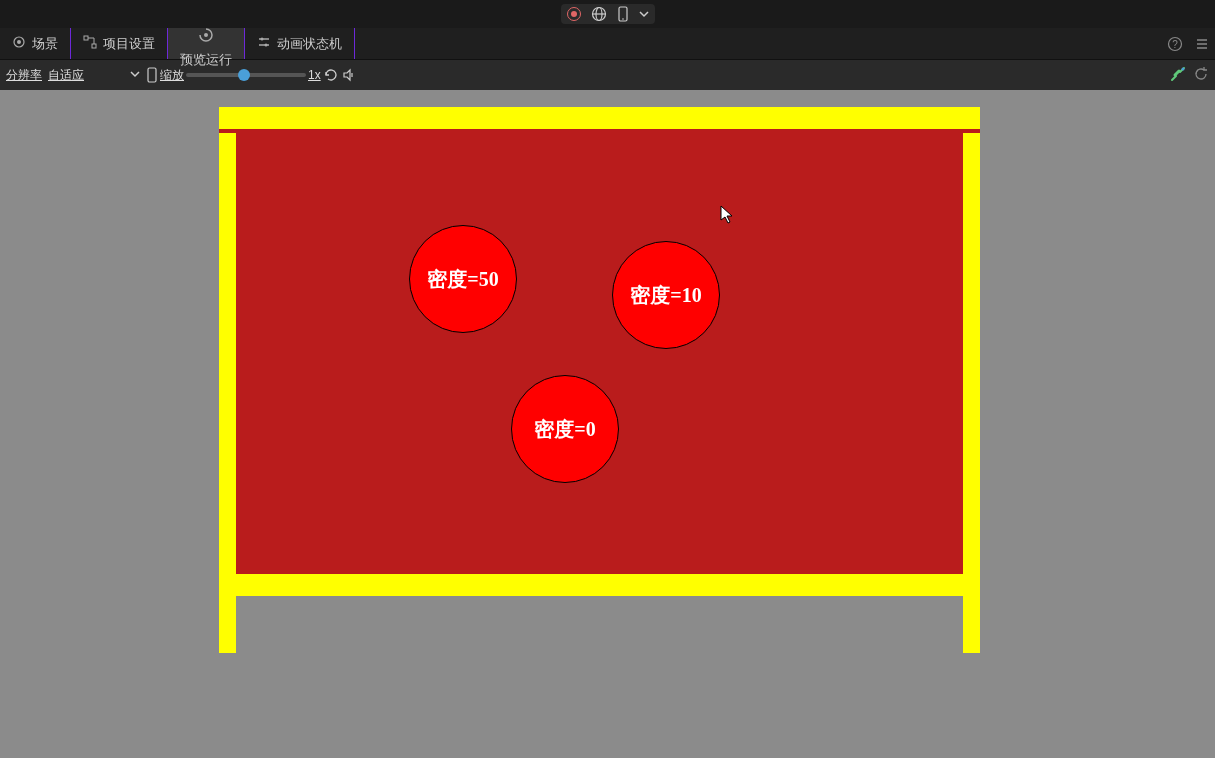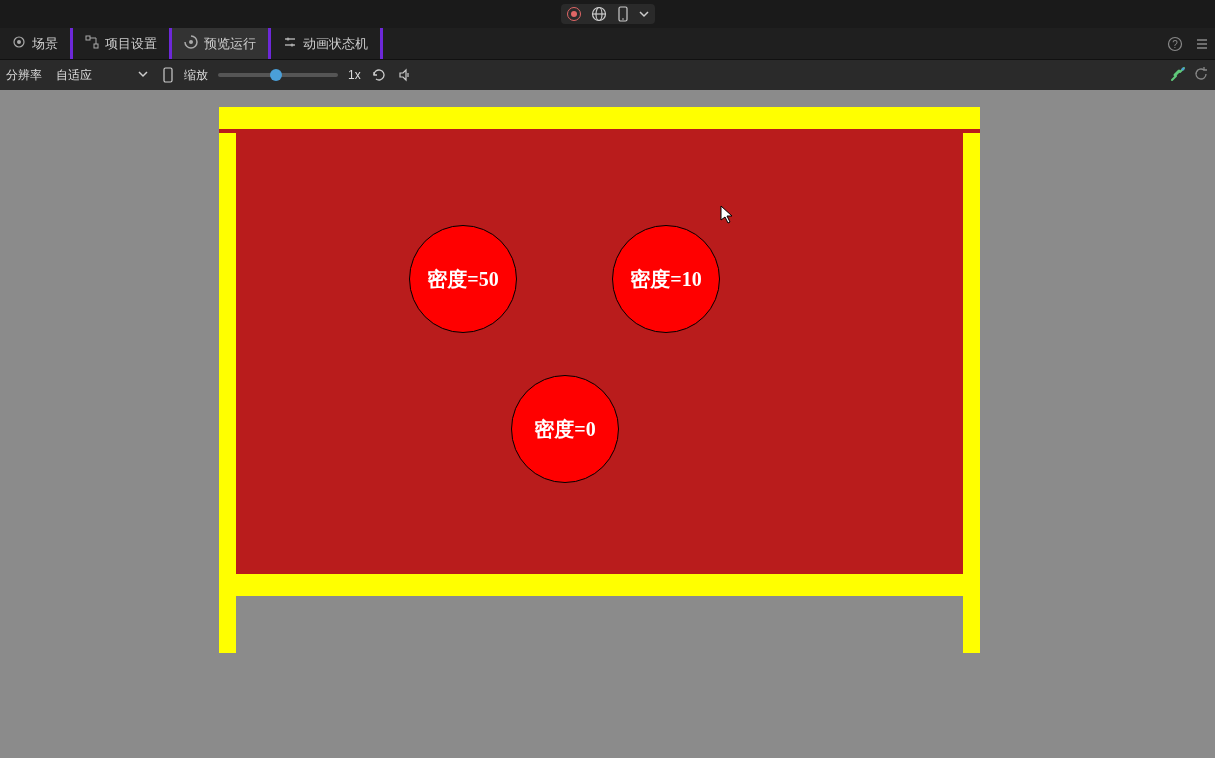--- a/index.html
+++ b/index.html
@@ -45,41 +45,43 @@
       align-items: stretch;
       border-bottom: 1px solid #111;
     }
     .tab {
       display: flex;
       align-items: center;
       gap: 6px;
       padding: 0 12px;
       color: #ccc;
       cursor: pointer;
-      border-right: 3px solid #6d28d9;
+      border-right: 1px solid #6d28d9;
     }
     .tab.active {
       background: #333;
+      flex-direction: column;
     }
     .tab-spacer { flex: 1; }
     .help-icon, .menu-icon {
       display: flex;
       align-items: center;
       padding: 0 6px;
       cursor: pointer;
     }
     .toolbar {
       height: 30px;
       background: #2a2a2a;
       display: flex;
       align-items: center;
       padding: 0 6px;
-      gap: 10px;
+      gap: 2px;
       color: #ddd;
       font-size: 12px;
+      text-decoration: underline;
     }
     .toolbar .label { color: #ddd; }
     .resolution-select {
       display: flex;
       align-items: center;
       gap: 4px;
       min-width: 100px;
       background: #2a2a2a;
       padding: 2px 4px;
     }
@@ -143,21 +145,21 @@
       border-radius: 50%;
       display: flex;
       align-items: center;
       justify-content: center;
       color: #fff;
       font-size: 20px;
       font-weight: bold;
       font-family: serif;
     }
     .ball-1 { left: 190px; top: 118px; }
-    .ball-2 { left: 393px; top: 118px; }
+    .ball-2 { left: 393px; top: 134px; }
     .ball-3 { left: 292px; top: 268px; }
     .cursor {
       position: absolute;
       left: 720px;
       top: 115px;
       pointer-events: none;
     }
     .icon-refresh, .icon-sound, .icon-device2 {
       display: flex;
       align-items: center;

